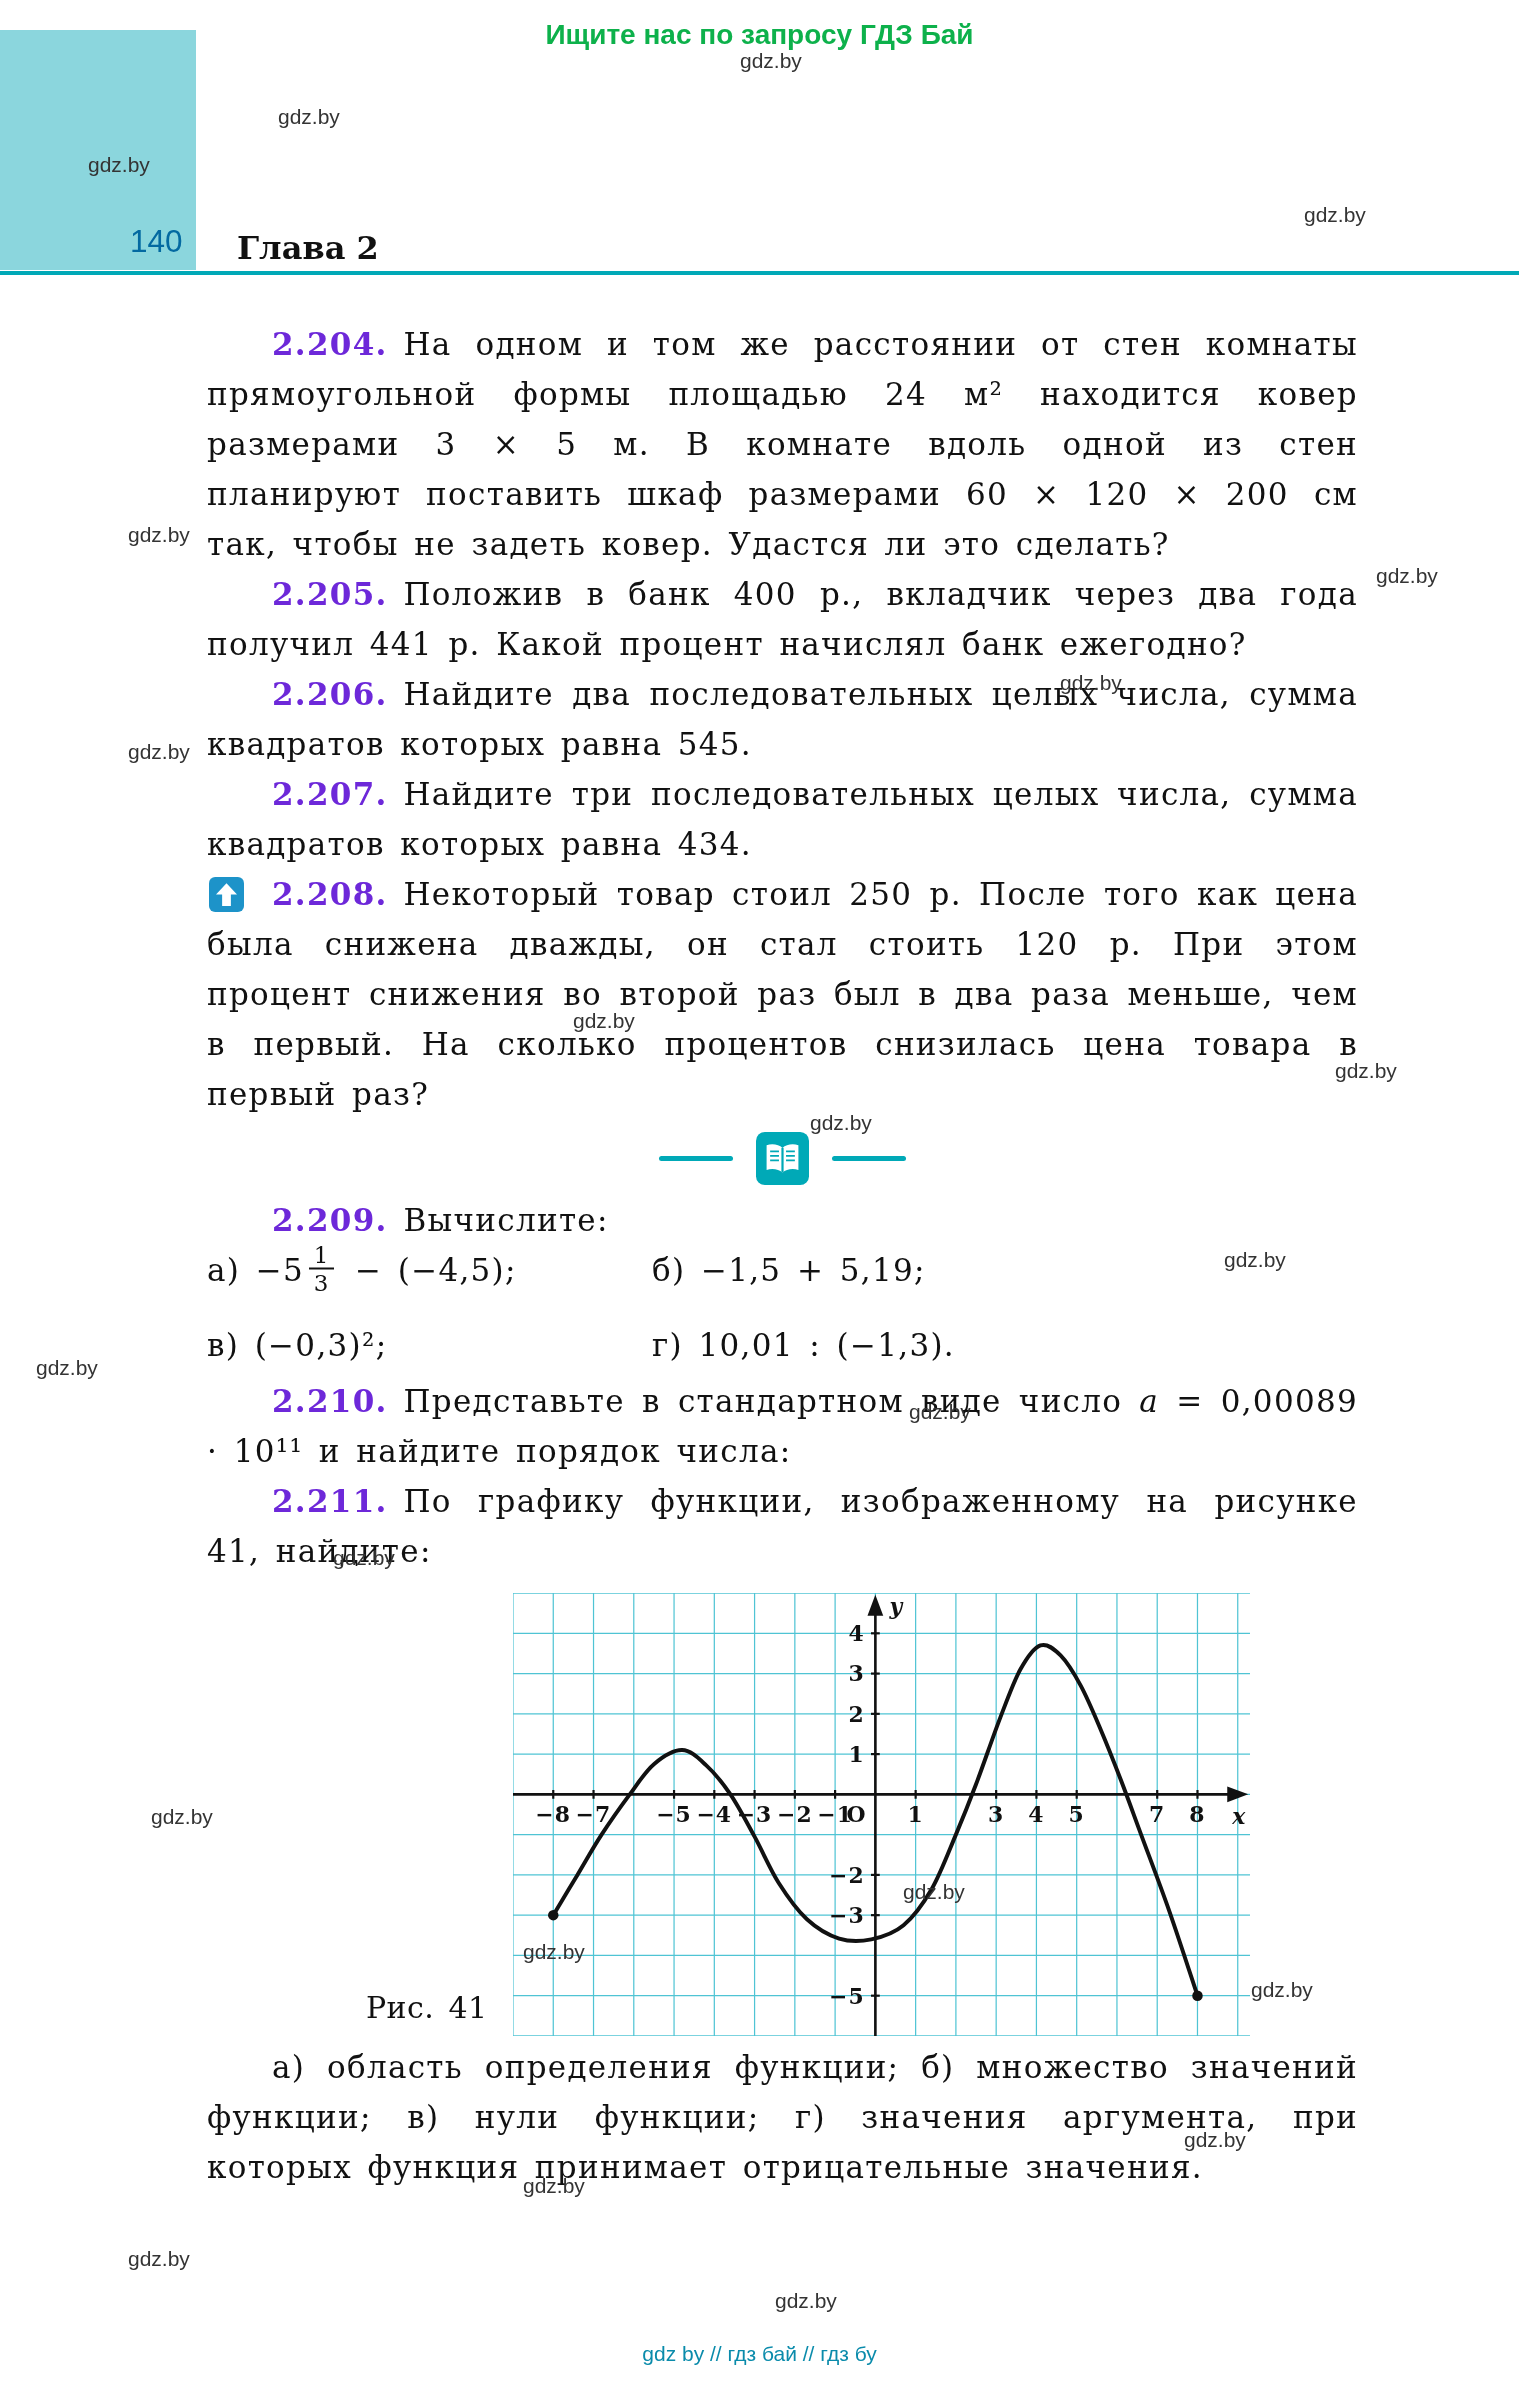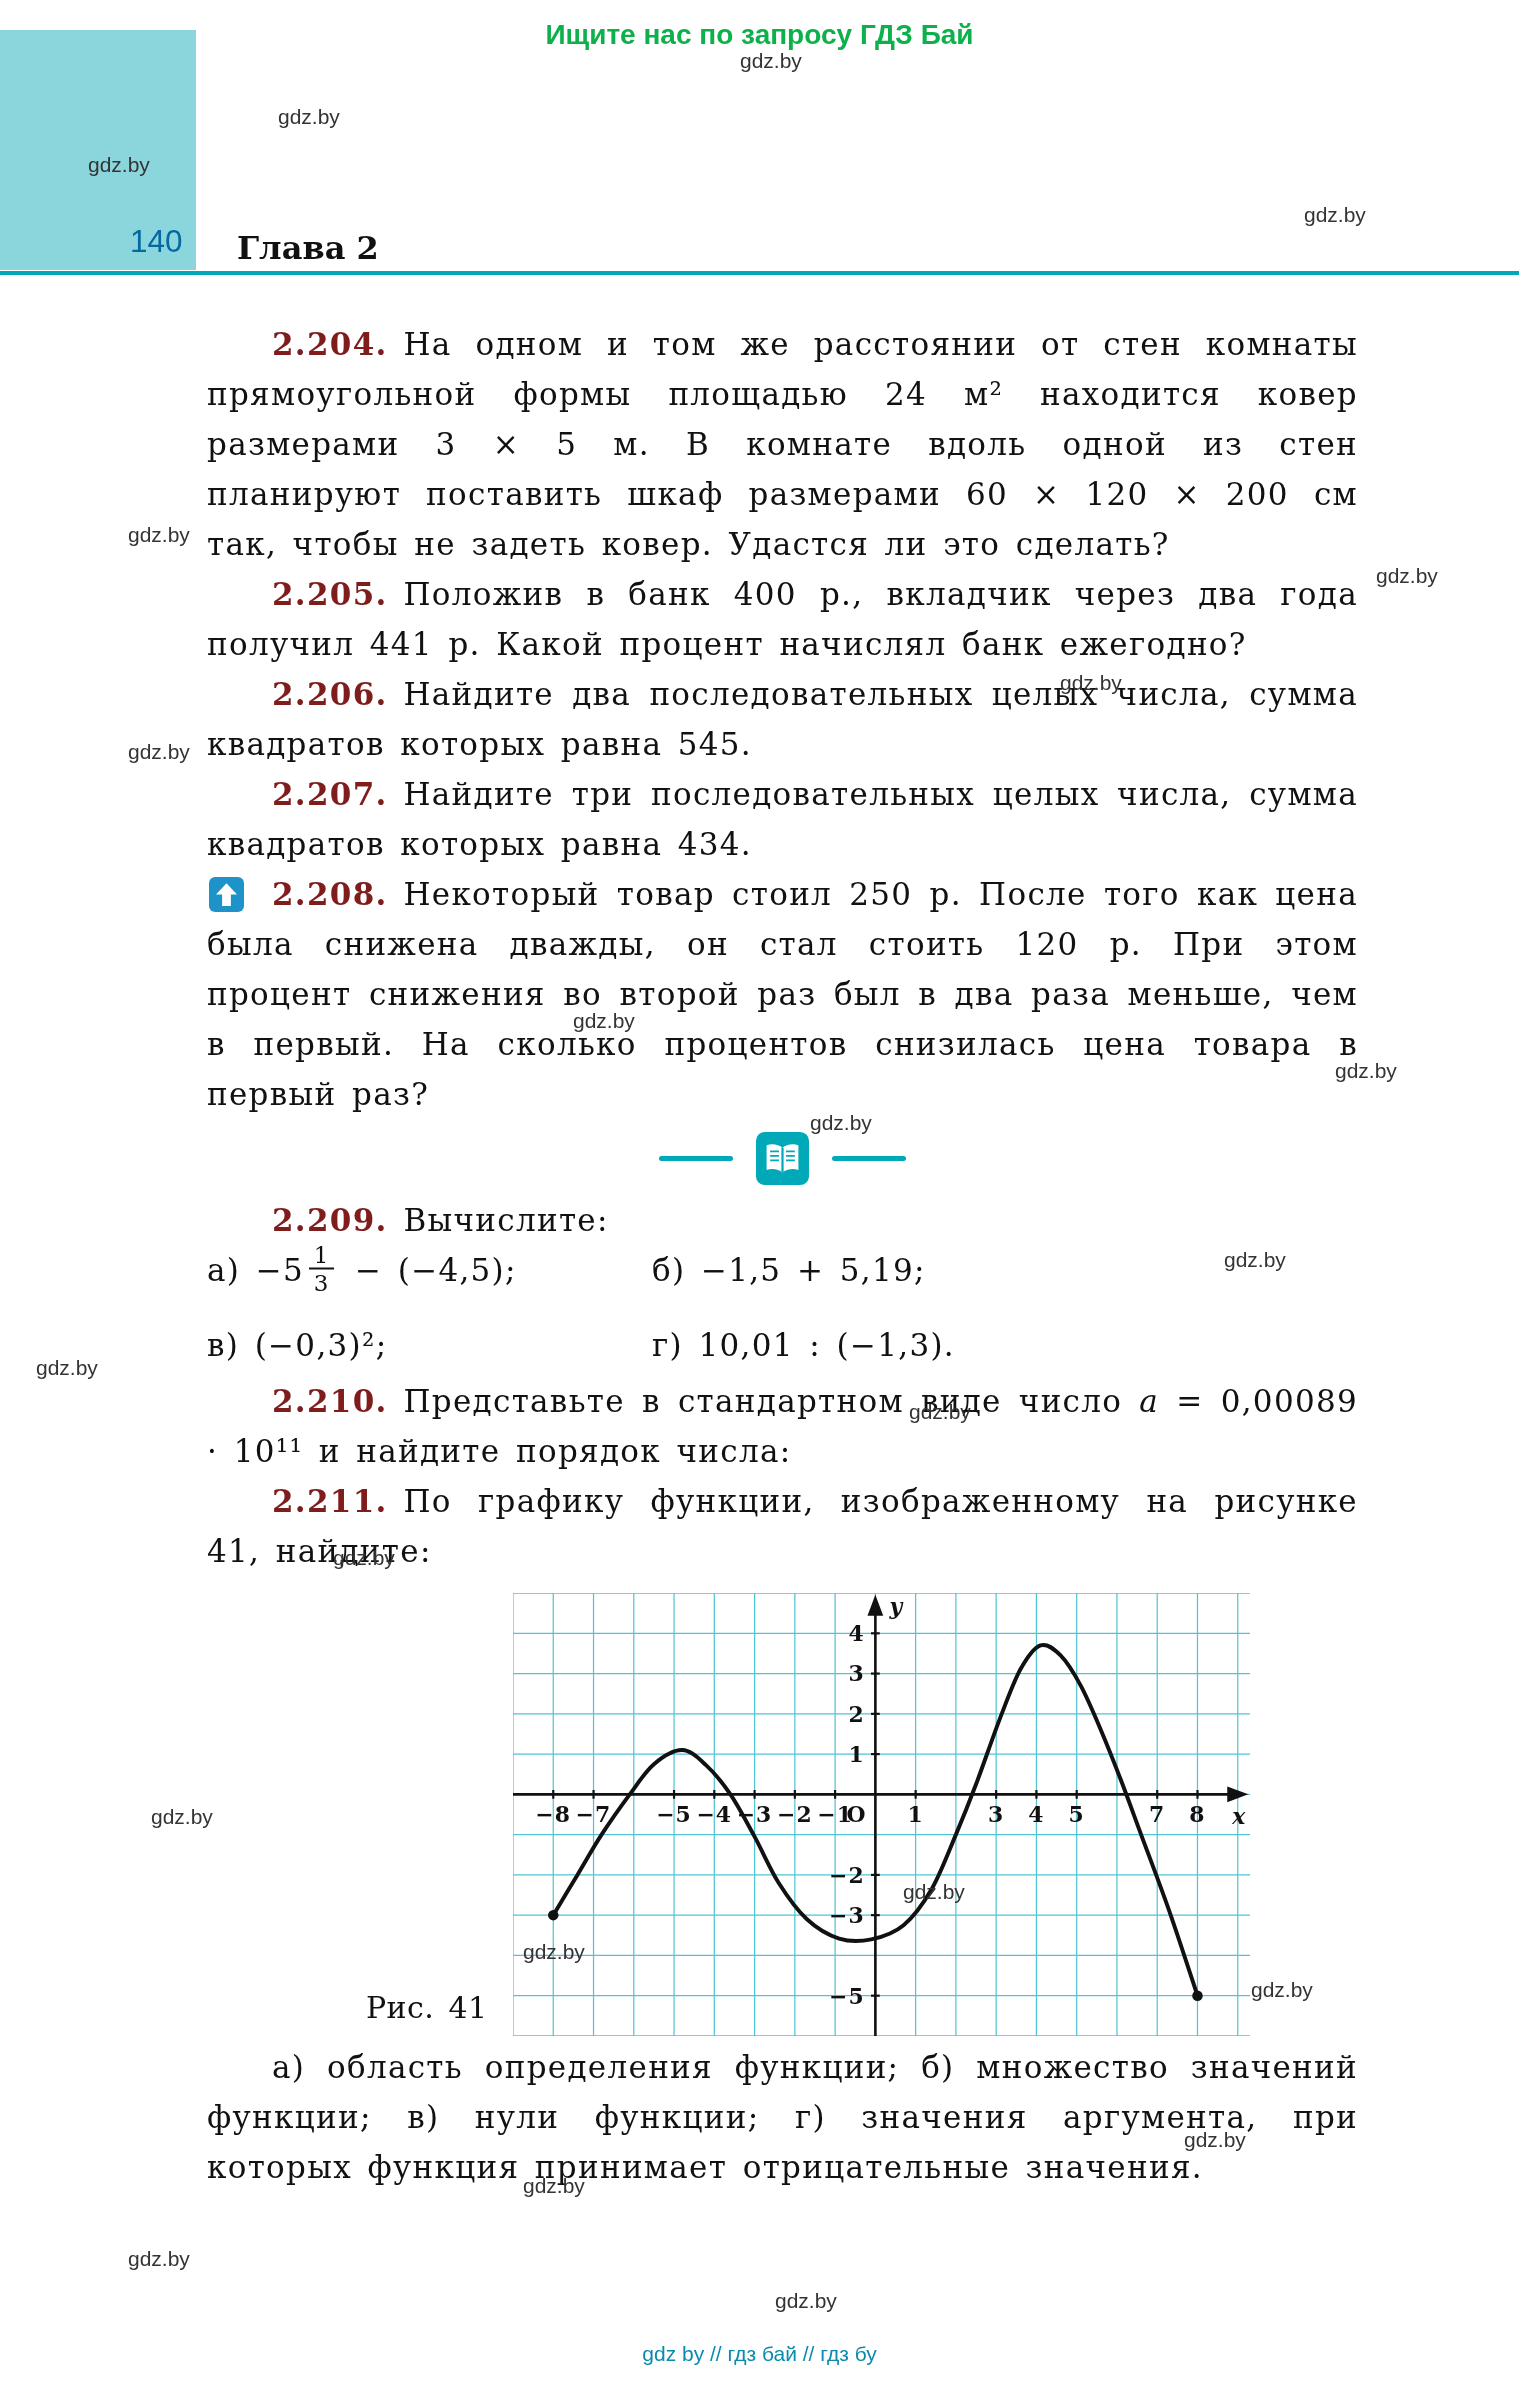--- a/index.html
+++ b/index.html
@@ -28,21 +28,21 @@
   }
   .rule {
     position:absolute; left:0; top:271px; width:1519px; height:4.4px;
     background:#00a9b7;
   }
   .content {
     position:absolute; left:207px; top:319px; width:1151px;
     font-size:31px; line-height:50px; letter-spacing:1.3px; word-spacing:4.4px;
   }
   .para { text-align:justify; text-indent:65px; }
-  .pnum { color:#7f1d1d; font-weight:bold; margin-right:15.8px; }
+  .pnum { color:#6d28d9; font-weight:bold; margin-right:15.8px; }
   .p208wrap { position:relative; }
   .marker-icon { position:absolute; left:1.8px; top:7px; width:35px; height:35px; }
   .divider {
     display:flex; align-items:center; justify-content:center; gap:23px;
     margin:10.5px 0 7px 0; height:58px;
   }
   .dline { width:74px; height:5.3px; background:#00a9b7; border-radius:2.6px; }
   .book-badge { width:53px; height:53px; display:block; }
   .formula-row { position:relative; }
   .fitem { position:absolute; top:0; white-space:nowrap; }

